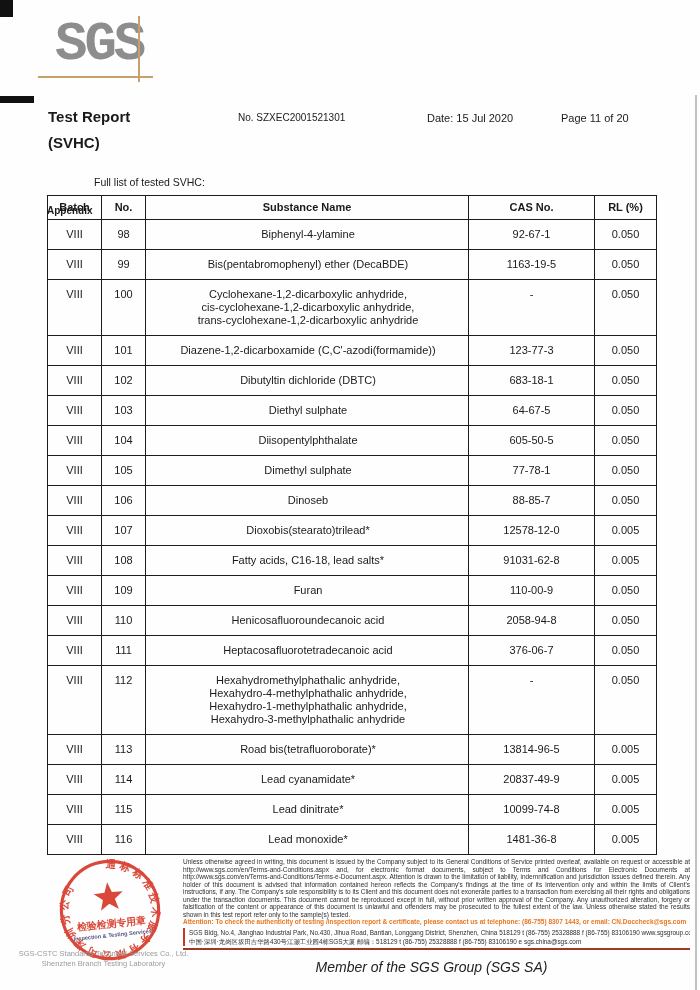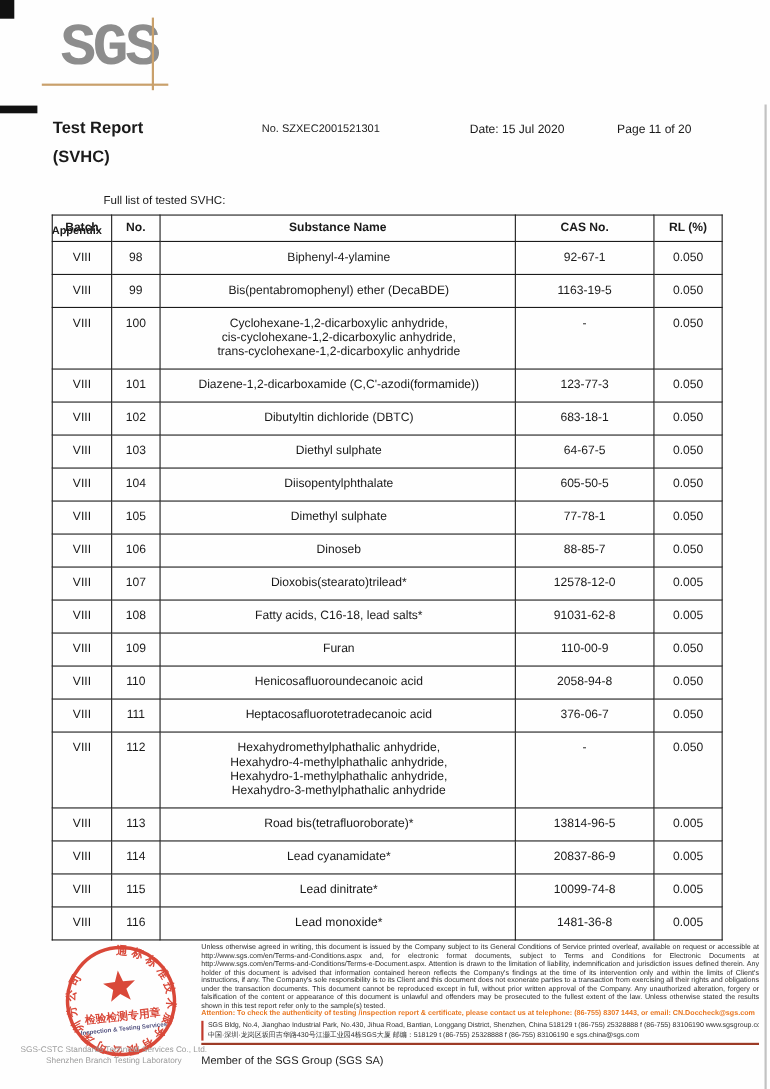--- a/index.html
+++ b/index.html
@@ -60,21 +60,21 @@
   .footer { position: absolute; left: 183px; top: 858px; width: 507px; }
   .disclaimer {
     font-size: 6.5px; line-height: 7.5px; text-align: justify; color: #2e2e2e;
   }
   .attention {
     font-size: 6.5px; line-height: 7.5px; font-weight: bold; color: #e87722; text-align: justify;
   }
   .addresses { border-left: 2px solid #c0392b; padding-left: 4px; margin-top: 2px; }
   .addr-en, .addr-cn { font-size: 6.4px; line-height: 9px; color: #2e2e2e; white-space: nowrap; overflow: hidden; }
   .footer-rule { width: 100%; height: 2px; background: #9c3a26; margin-top: 2px; }
-  .member { text-align: left; font-size: 10px; color: #222; margin-top: 9px; padding-right: 10px; }
+  .member { text-align: center; font-size: 14px; color: #222; margin-top: 9px; padding-right: 10px; font-style: italic; }
 
   
   .stamp { position: absolute; left: 56px; top: 856px; width: 108px; height: 108px; opacity: 0.88; transform: rotate(-6deg); }
   .company-lines {
     position: absolute; left: 16px; top: 937px; width: 175px;
     font-size: 7.5px; line-height: 10px; color: #9b9b9b; text-align: center; margin-top: 12px;
   }
 </style>
 </head>
 <body>
@@ -232,21 +232,21 @@
           <td class="c">VIII</td>
           <td class="c">113</td>
           <td class="l">Road bis(tetrafluoroborate)*</td>
           <td class="c">13814-96-5</td>
           <td class="c">0.005</td>
         </tr>
         <tr>
           <td class="c">VIII</td>
           <td class="c">114</td>
           <td class="l">Lead cyanamidate*</td>
-          <td class="c">20837-86-9</td>
+          <td class="c">20837-49-9</td>
           <td class="c">0.005</td>
         </tr>
         <tr>
           <td class="c">VIII</td>
           <td class="c">115</td>
           <td class="l">Lead dinitrate*</td>
           <td class="c">10099-74-8</td>
           <td class="c">0.005</td>
         </tr>
         <tr>

